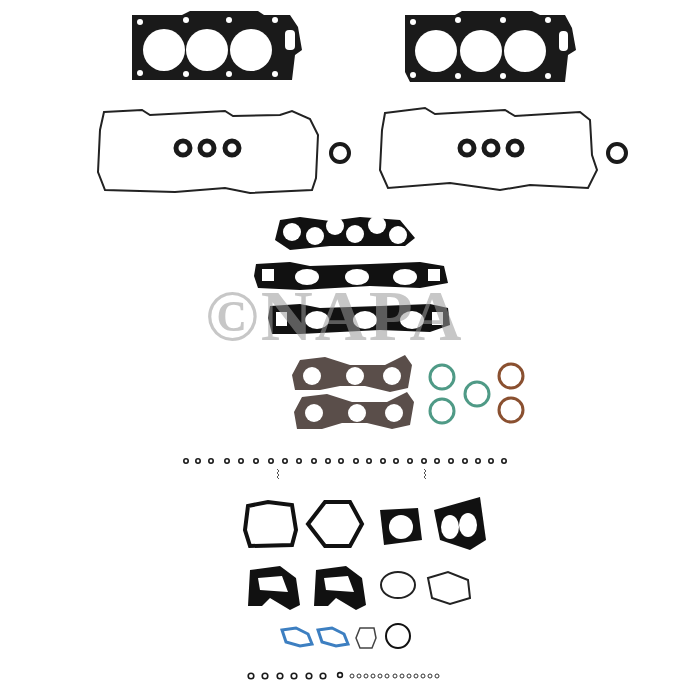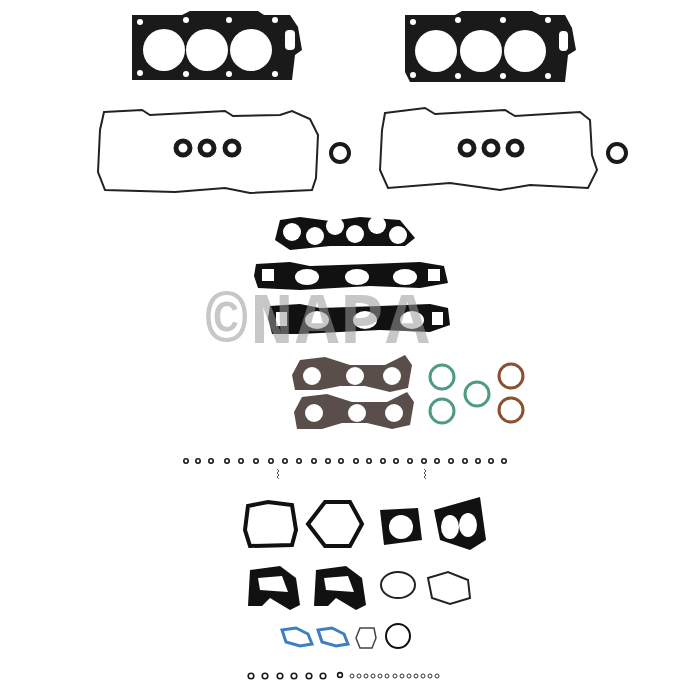--- a/index.html
+++ b/index.html
@@ -1,18 +1,18 @@
 <!DOCTYPE html>
 <html><head>
 <meta charset="utf-8">
 <style>
   html,body{margin:0;padding:0;background:#ffffff;}
   body{width:700px;height:700px;position:relative;overflow:hidden;font-family:"Liberation Sans",sans-serif;}
   .layer{position:absolute;left:0;top:0;width:700px;height:700px;}
-  .watermark{position:absolute;left:205px;top:288px;font-family:Liberation Mono, monospace;font-weight:bold;font-size:72px;letter-spacing:2px;color:#9a9a9a;opacity:0.55;white-space:nowrap;line-height:72px;}
+  .watermark{position:absolute;left:205px;top:280px;font-family:Liberation Serif, serif;font-weight:bold;font-size:72px;letter-spacing:2px;color:#9a9a9a;opacity:0.55;white-space:nowrap;line-height:72px;}
 </style>
 </head>
 <body>
 
 <svg class="layer" viewBox="0 0 700 700" xmlns="http://www.w3.org/2000/svg">
 
   <g>
     <path d="M132 15 L182 15 L190 11 L258 11 L264 15 L290 15 L298 27 L302 50 L295 55 L292 80 L132 80 Z" fill="#1a1a1a"></path>
     <circle cx="164" cy="50" r="21" fill="#fff"></circle>
     <circle cx="207" cy="50" r="21" fill="#fff"></circle>

